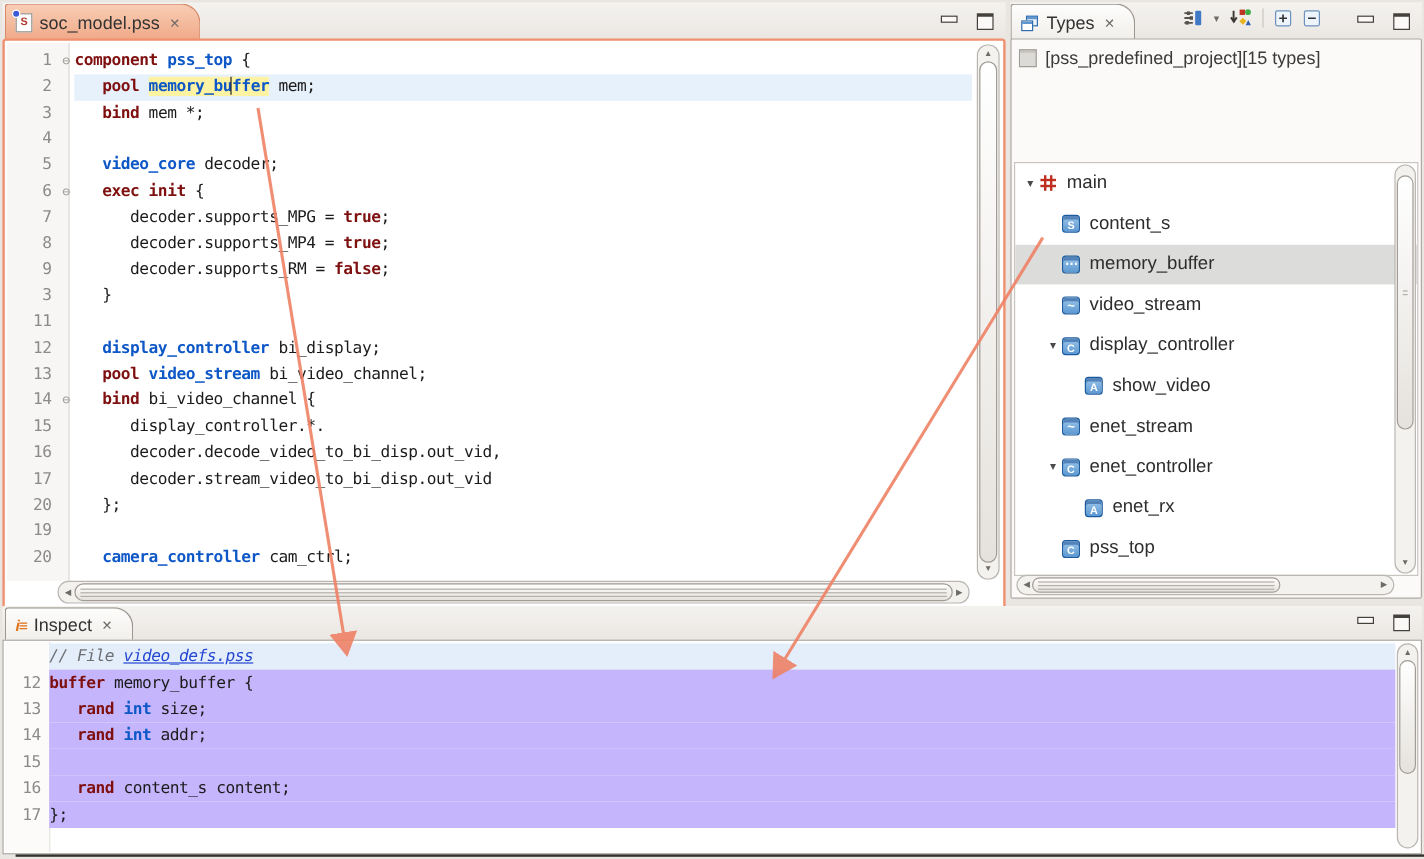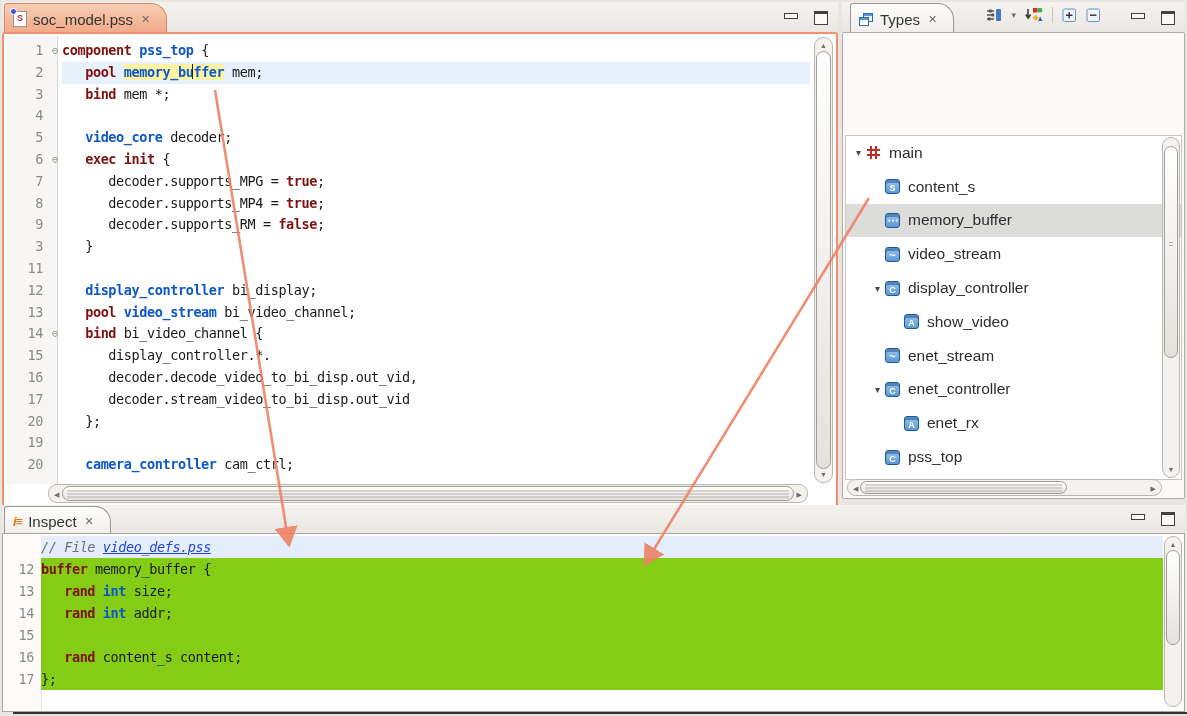--- a/index.html
+++ b/index.html
@@ -49,21 +49,21 @@
   .sb .ar.dn{bottom:4px;left:0;right:0;text-align:center;}
   .sb .ar.lf{left:5px;top:50%;transform:translateY(-50%);}
   .sb .ar.rt{right:5px;top:50%;transform:translateY(-50%);}
   .grip{position:absolute;display:flex;gap:2px;}
   .grip.h{left:4px;right:4px;top:50%;transform:translateY(-50%);flex-direction:column;}
   .grip.h i{height:1px;background:#b3afa9;}
 
   
   #types{left:842px;top:2px;width:343px;height:497px;}
   #types .strip{height:30px;}
-  #types .tab{left:8px;height:30px;}
+  #types .tab{left:0;height:30px;}
   .tbar{position:absolute;right:84px;top:5px;display:flex;align-items:center;gap:9px;}
   .tbtn{display:inline-flex;align-items:center;}
   .ddarrow{font-size:9px;color:#6f6b65;}
   .tsep{width:1px;height:16px;background:#c9c5c0;}
   .tbody{position:absolute;top:30px;left:0;right:0;bottom:0;background:#fbfaf8;
          border:1px solid #aeaaa6;border-radius:2px;}
   .projrow{display:flex;align-items:center;margin:7px 0 0 6px;font-size:15px;color:#3a3a3a;
            white-space:nowrap;overflow:hidden;}
   .proj-icon{flex:0 0 13px;width:13px;height:13px;background:#dcdad6;border:1px solid #a19d98;
              box-shadow:inset 0 2px 0 #c6c3bf;margin-right:7px;}
@@ -96,21 +96,21 @@
   #inspect .tab{left:2px;height:28px;}
   .inspect-icon{color:#e0731a;font-weight:bold;font-style:italic;font-size:13px;letter-spacing:-1px;}
   .icontent{position:absolute;top:28px;left:0;right:0;bottom:2px;background:#fff;border:1px solid #a9a5a1;}
   .igutterbg{position:absolute;left:1px;top:1px;bottom:1px;width:37px;background:#fcfbf9;border-right:1px solid #e7e5e1;}
   .ilines{position:absolute;top:2px;left:1px;right:21px;bottom:1px;z-index:1;overflow:hidden;}
   .iline{display:flex;height:22px;line-height:22px;font-family:"DejaVu Sans Mono",monospace;
          font-size:13.5px;letter-spacing:-0.4px;white-space:pre;}
   .ilnum{width:30px;text-align:right;padding-right:7px;color:#8b8b8b;}
   .icode{flex:1;}
   .icode.hdr{background:#e4eefb;font-style:italic;}
-  .icode.yel{background:#84cc16;}
+  .icode.yel{background:#c4b5fd;}
 
   #bottomline{position:absolute;left:13px;right:0;top:712px;height:2px;background:#33312e;}
 
   
   .file-icon{position:relative;width:12px;height:14px;background:#fefefe;border:1px solid #98948e;display:inline-block;}
   .file-icon .s{position:absolute;left:0;right:0;top:1px;text-align:center;font-size:9px;font-weight:bold;color:#b03226;line-height:11px;}
   .file-icon::before{content:"";position:absolute;left:-4px;top:-4px;width:5px;height:5px;border-radius:50%;
                      background:#3b5bd6;border:1px solid #fff;}
   .types-icon{position:relative;width:15px;height:13px;display:inline-block;}
   .types-icon::before{content:"";position:absolute;left:4px;top:0;width:8px;height:7px;background:#ecf3fb;
@@ -225,20 +225,24 @@
             <path d="M4,7.2 h6.5" stroke="#333" stroke-width="1.4"></path>
           </svg>
       </span>
     </div>
     <div class="wincontrols">
       <span class="min-icon"></span>
       <span class="max-icon"></span>
     </div>
   </div>
   <div class="tbody">
+    <div class="projrow">
+      <span class="proj-icon"></span>
+      <span>[pss_predefined_project][15 types]</span>
+    </div>
     <div class="tree">
         <div class="trow" style="padding-left: 5px;">
           <span class="tw">▾</span>
           <span class="ti ti-main"></span>
           <span class="tlabel">main</span>
         </div>
         <div class="trow" style="padding-left: 24px;">
           <span class="tw"></span>
           <span class="ti ti-struct">S</span>
           <span class="tlabel">content_s</span>

